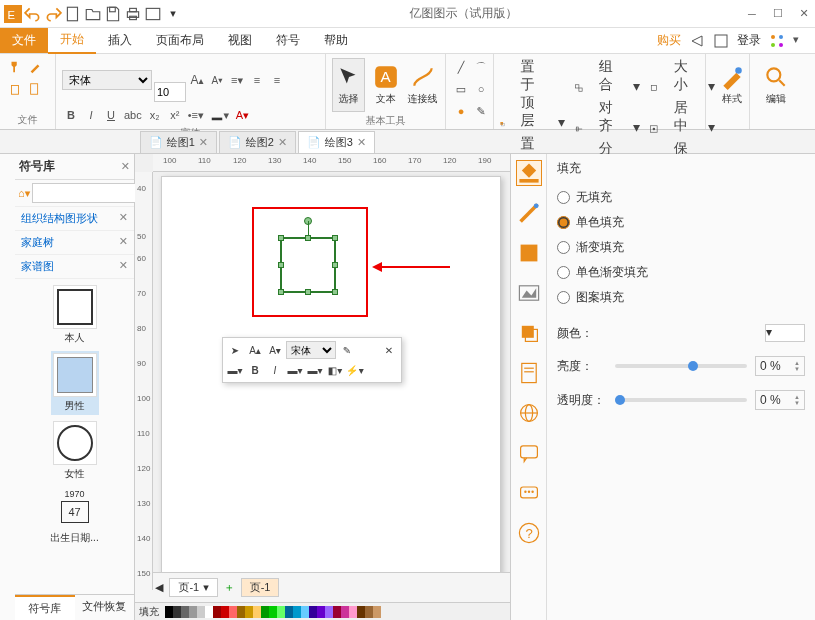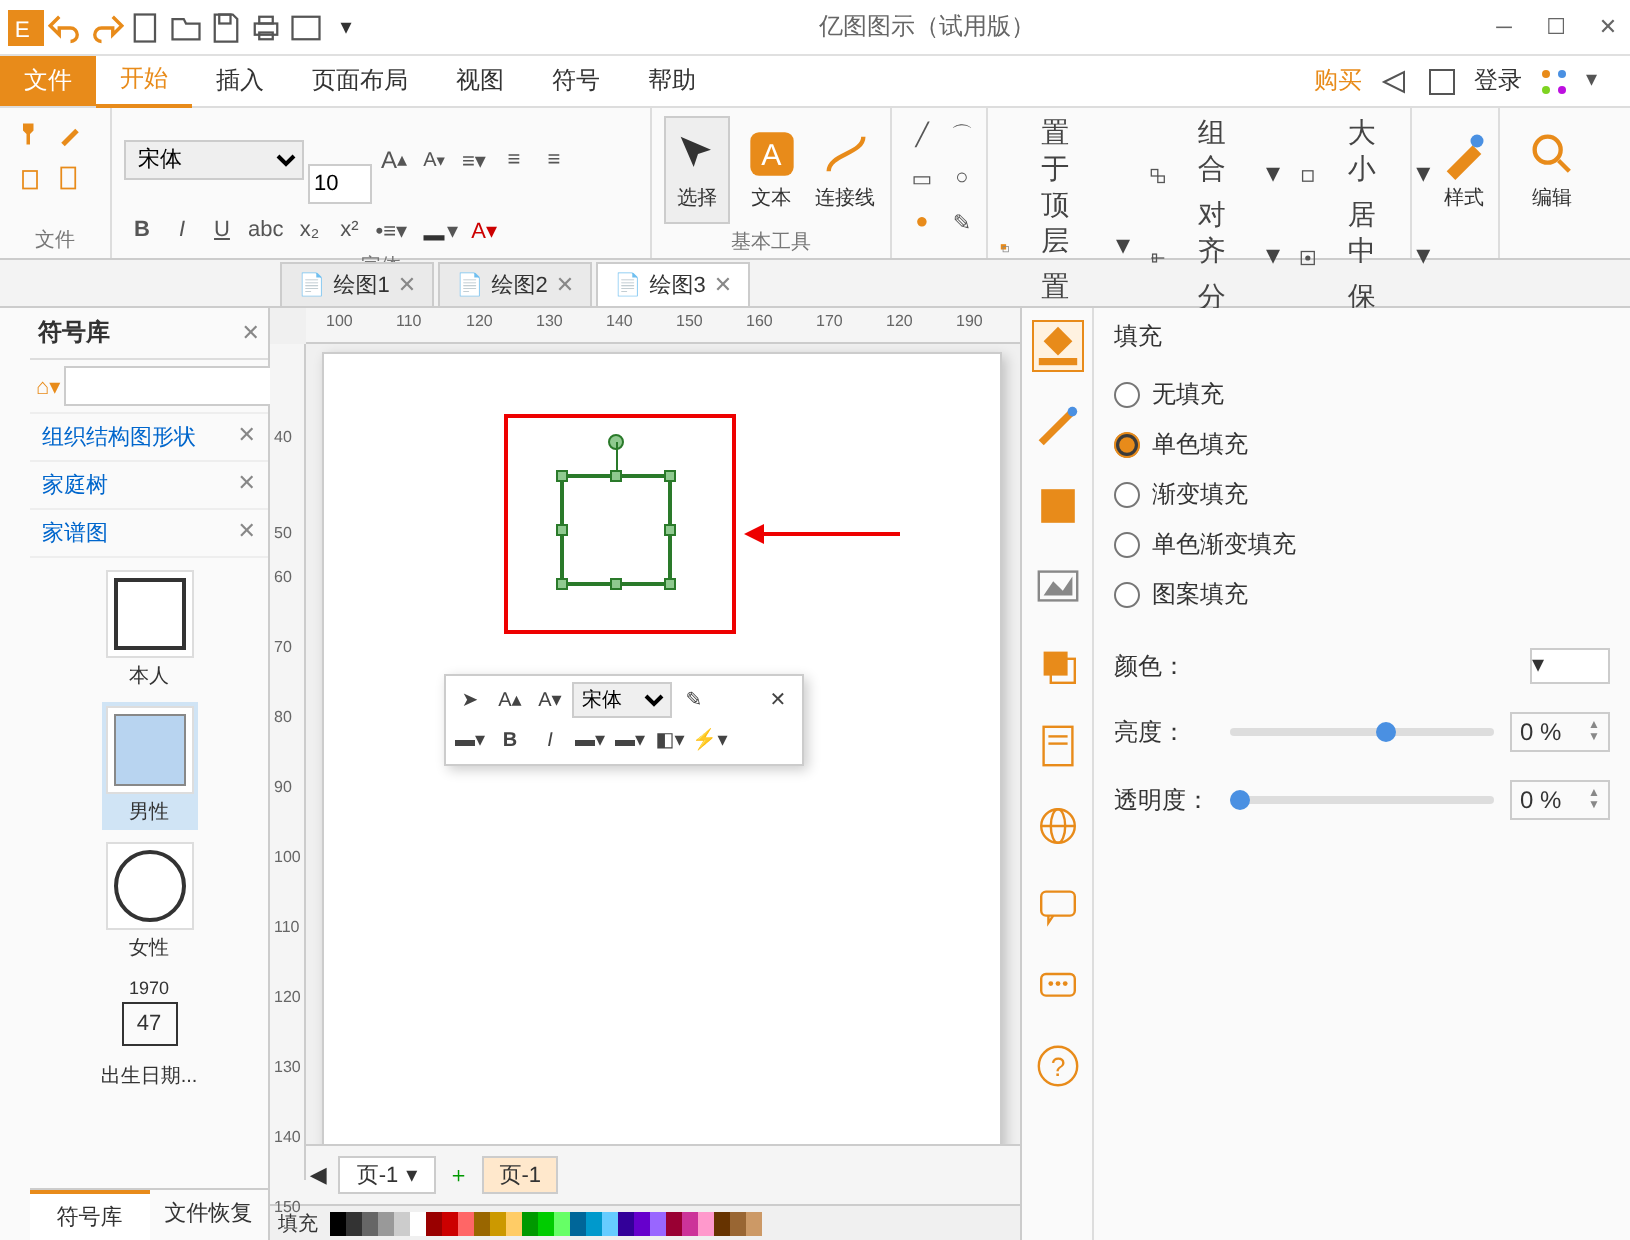--- a/index.html
+++ b/index.html
@@ -68,21 +68,21 @@
 .sym-shape-box { width: 28px; height: 22px; border: 1px solid #333; display:flex;align-items:center;justify-content:center;font-size:11px; }
 .bottom-tabs { display: flex; border-top: 1px solid #ccc; }
 .bottom-tabs .t { flex: 1; text-align: center; padding: 4px; font-size: 11px; cursor: pointer; }
 .bottom-tabs .t.active { border-top: 2px solid #e88b1a; background: #fff; }
 
 
 .canvas-area { flex: 1; display: flex; flex-direction: column; position: relative; background: #f0f0f0; }
 .ruler-h { height: 18px; background: #f5f5f5; border-bottom: 1px solid #ccc; position: relative; font-size: 8px; color: #666; overflow:hidden; margin-left:18px;}
 .ruler-h span { position: absolute; top: 2px; }
 .ruler-v { width: 18px; background: #f5f5f5; border-right: 1px solid #ccc; position: absolute; left: 0; top: 18px; bottom: 30px; font-size: 8px; color: #666; }
-.ruler-v span { position: absolute; left: 2px; transform-origin: left top; margin-top: 30px; }
+.ruler-v span { position: absolute; left: 2px; transform-origin: left top; }
 .canvas-viewport { flex: 1; position: relative; overflow: hidden; margin-left: 18px; }
 .page { position: absolute; left: 8px; top: 4px; width: 340px; height: 400px; background: #fff; box-shadow: 2px 2px 6px rgba(0,0,0,0.2); border:1px solid #ccc; }
 .red-box { position: absolute; border: 2px solid #e00; }
 .obj { position: absolute; border: 2px solid #2a7a2a; background: #fff; }
 .handle { position: absolute; width: 6px; height: 6px; background: #8fc98f; border: 1px solid #2a7a2a; }
 .rot-handle { position: absolute; width: 8px; height: 8px; background: #8fc98f; border: 1px solid #2a7a2a; border-radius: 50%; }
 .arrow-annotation { position: absolute; }
 .float-toolbar { position: absolute; background: #fff; border: 1px solid #ccc; box-shadow: 2px 2px 6px rgba(0,0,0,0.2); padding: 2px; }
 .float-toolbar .row { display: flex; gap: 2px; align-items: center; padding: 1px; }
 .float-toolbar .b { width: 18px; height: 18px; display: flex; align-items: center; justify-content: center; cursor: pointer; font-size: 10px; color: #444; }

